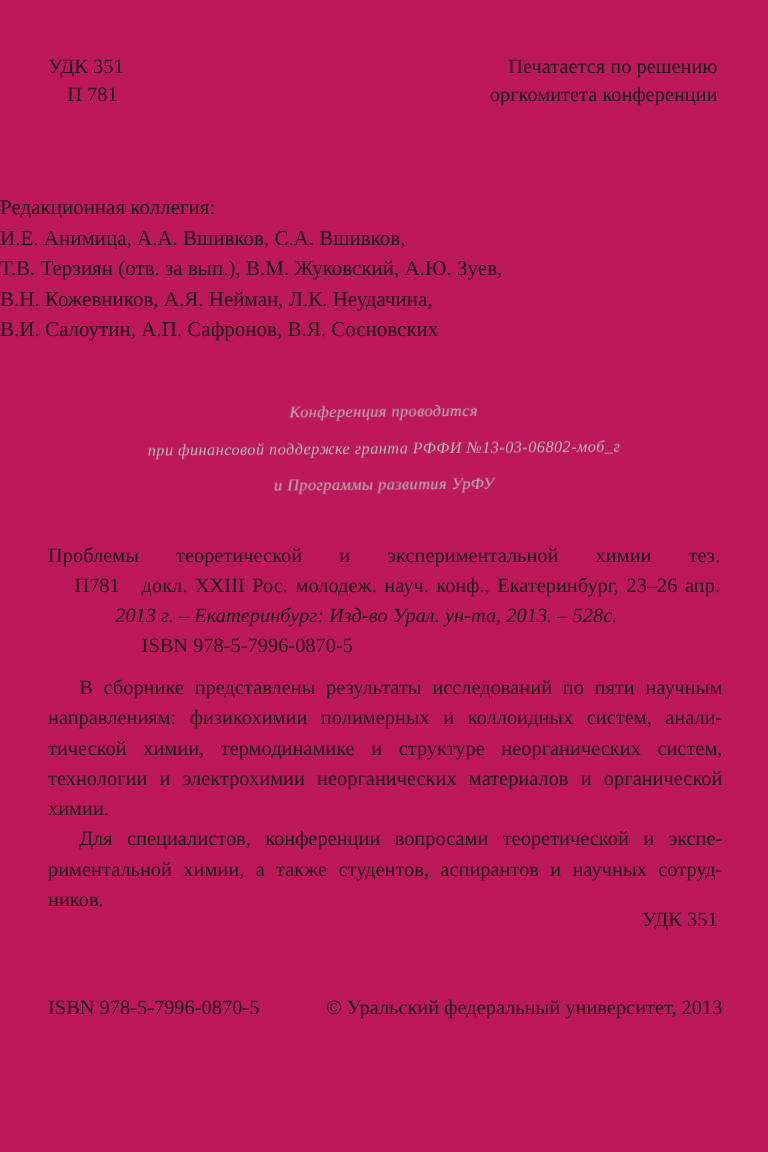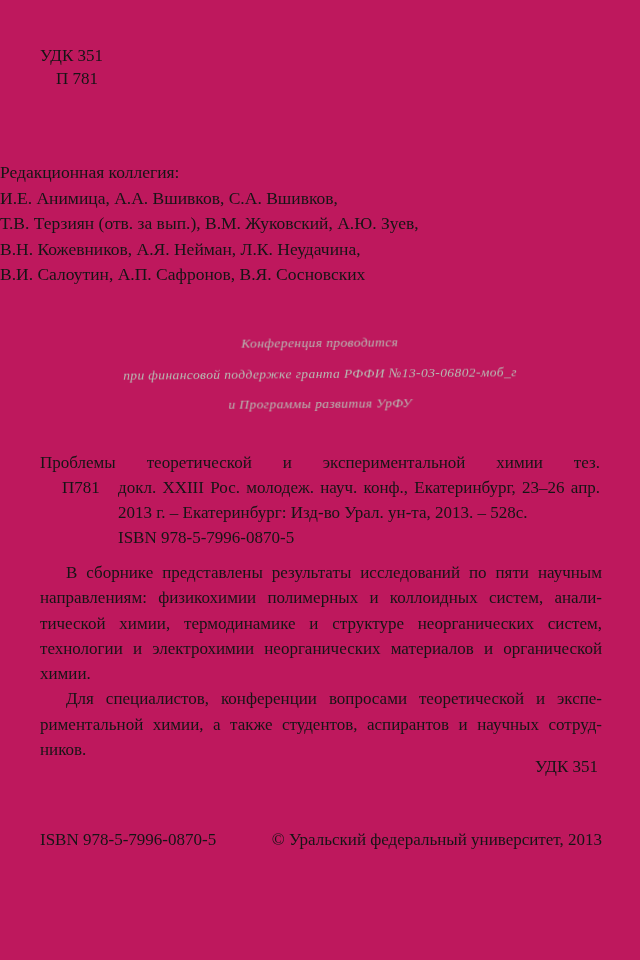--- a/index.html
+++ b/index.html
@@ -27,41 +27,45 @@
     letter-spacing:.4px;
     transform:rotate(-0.5deg);
     filter:blur(.3px);
   }
 
   .catalog{position:absolute;left:40px;right:40px;top:450px;font-size:17px;line-height:25px;}
   .cat-l1{text-align:justify;text-align-last:justify;}
   .cat-l2{display:flex;margin-left:22px;}
   .cat-code{flex:0 0 56px;}
   .cat-l2-text{flex:1;text-align:justify;text-align-last:justify;}
-  .cat-l3{margin-left:78px;}
+  .cat-l3{margin-left:56px;font-style:italic;}
   .cat-l4{margin-left:78px;}
 
   .annotation{position:absolute;left:40px;right:38px;top:560px;font-size:17px;line-height:25.3px;}
   .jline{text-align:justify;text-align-last:justify;}
   .iline{text-indent:26px;}
 
   .udc-bottom{position:absolute;right:42px;top:757px;font-size:17px;}
 
   .footer{position:absolute;left:40px;right:38px;top:830px;display:flex;justify-content:space-between;font-size:17px;}
 </style>
 </head>
 <body>
 
 <div class="page">
 
   <div class="tl-block">
     <div class="l1">УДК 351</div>
     <div class="l2">П 781</div>
   </div>
 
+  <div class="tr-block">
+    <div>Печатается по решению</div>
+    <div>оргкомитета конференции</div>
+  </div>
 
   <div class="editorial">
     <div>Редакционная коллегия:</div>
     <div>И.Е. Анимица, А.А. Вшивков, С.А. Вшивков,</div>
     <div>Т.В. Терзиян (отв. за вып.), В.М. Жуковский, А.Ю. Зуев,</div>
     <div>В.Н. Кожевников, А.Я. Нейман, Л.К. Неудачина,</div>
     <div>В.И. Салоутин, А.П. Сафронов, В.Я. Сосновских</div>
   </div>
 
   <div class="watermark">

